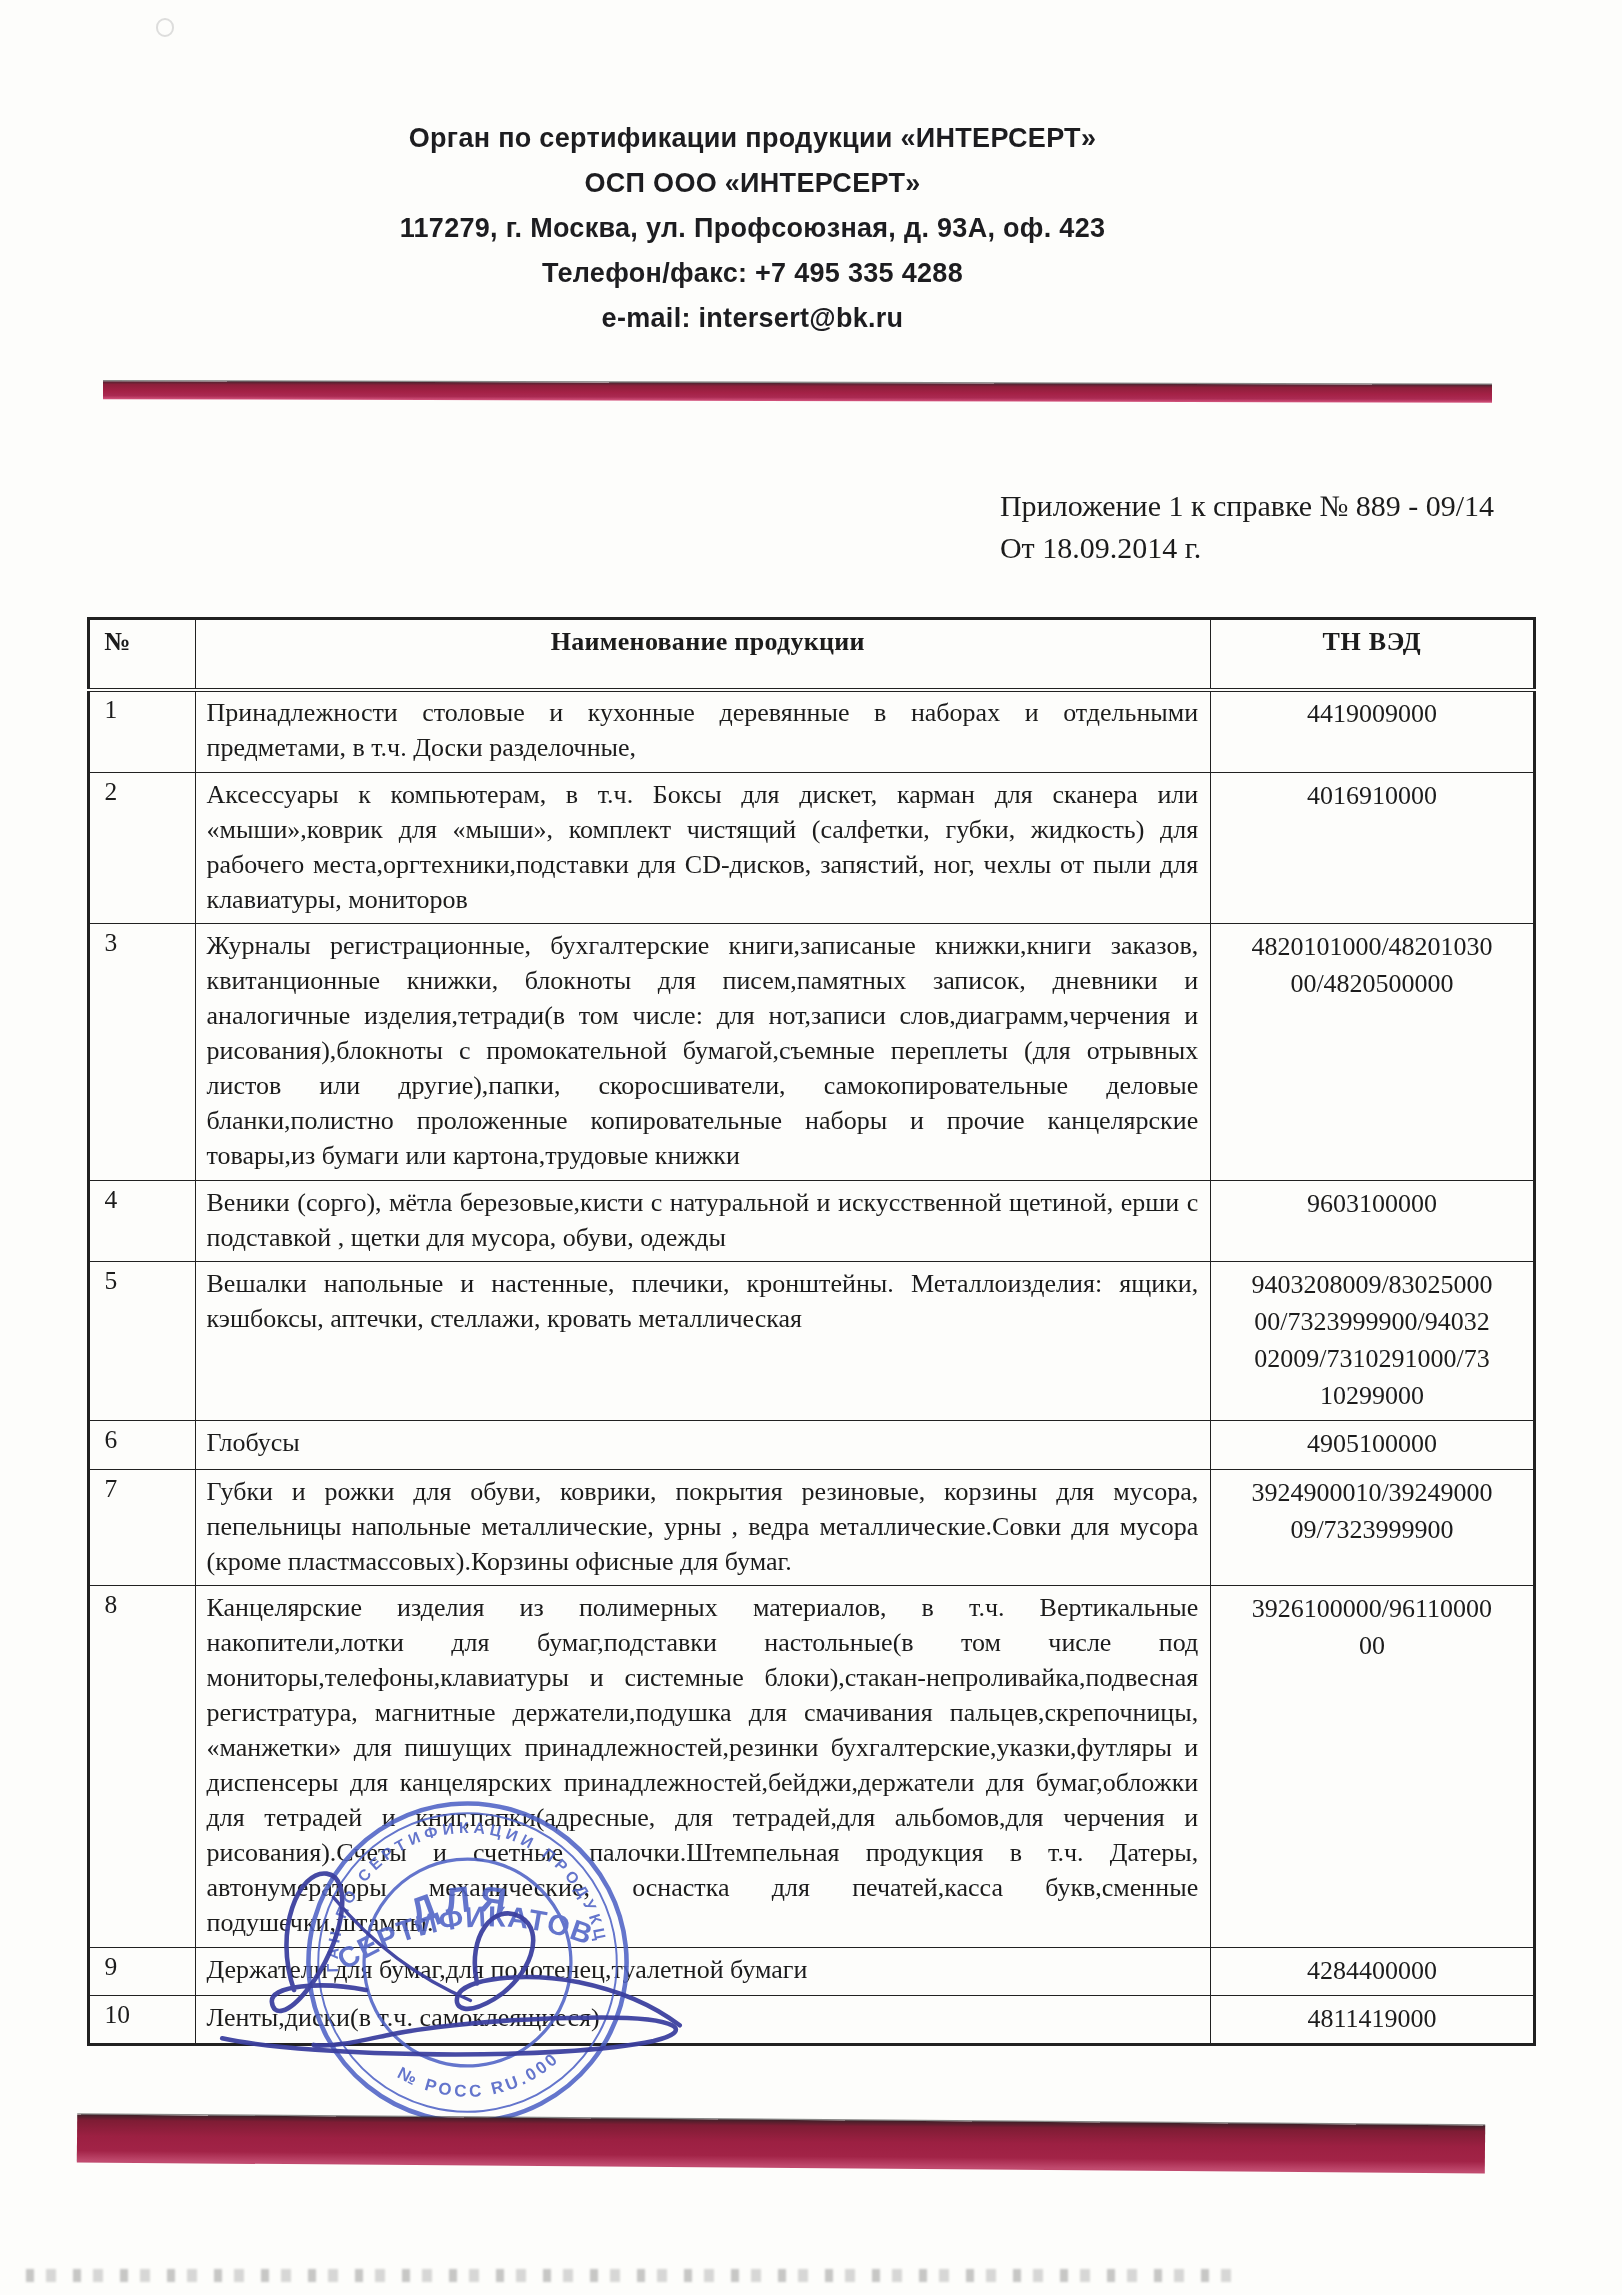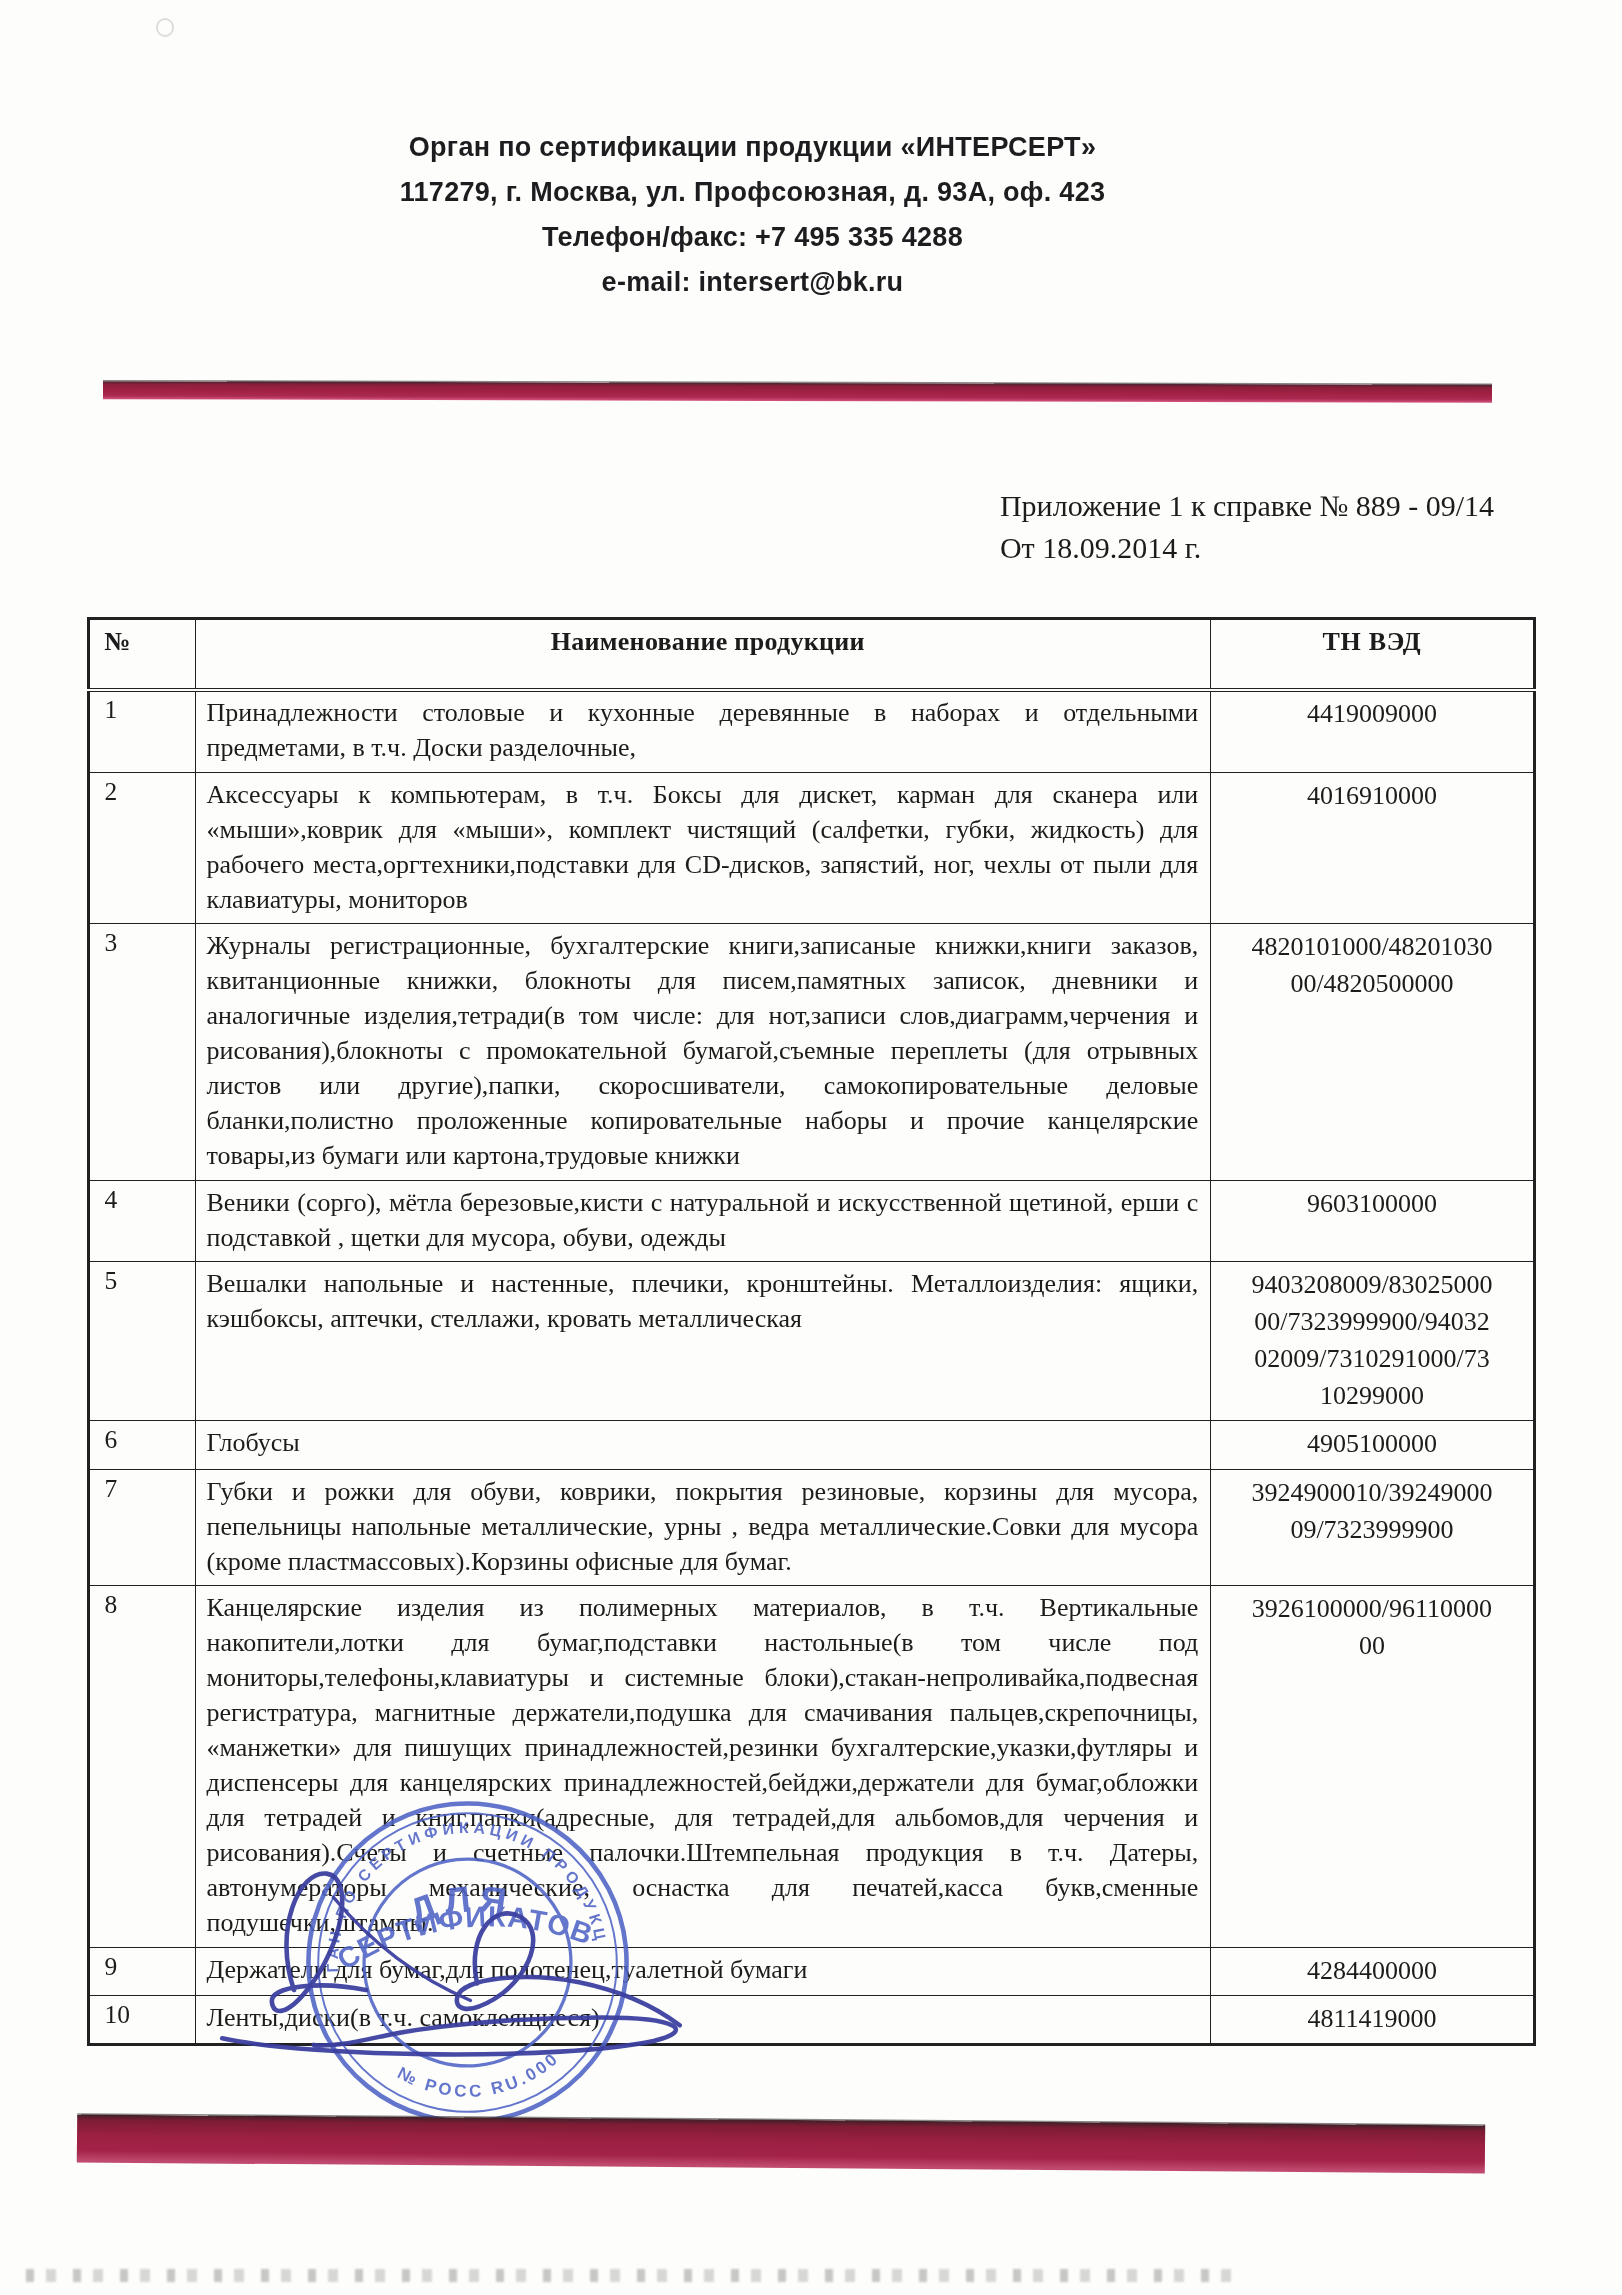--- a/index.html
+++ b/index.html
@@ -13,21 +13,21 @@
     color:#202020;
   }
   
   .corner-mark{
     position:absolute;left:156px;top:18.3px;width:14.4px;height:14.4px;
     border:2px solid rgba(150,150,150,.30);border-radius:50%;
     filter:blur(0.7px);
   }
   
   .org-header{
-    position:absolute;left:0;top:125px;width:1505px;
+    position:absolute;left:0;top:116px;width:1505px;
     text-align:center;
     font-family:"Liberation Sans","DejaVu Sans",sans-serif;
     font-weight:bold;font-size:27px;line-height:45px;
     color:#1d1d20;letter-spacing:0.3px;
   }
   
   .red-bar{
     position:absolute;
     background:linear-gradient(180deg,#4a2430 0%,#8c1f3a 18%,#a42146 55%,#aa2a52 80%,#d4547e 100%);
     box-shadow:0 -1.3px 0 rgba(40,40,40,.55);
@@ -85,20 +85,21 @@
 </head>
 <body>
 
 <div class="page">
 
   <div class="corner-mark"></div>
 
   <div class="org-header">
 
   <div class="org-line">Орган по сертификации продукции «ИНТЕРСЕРТ»</div>
+      <div class="org-line">ОСП ООО «ИНТЕРСЕРТ»</div>
       <div class="org-line">117279, г. Москва, ул. Профсоюзная, д. 93А, оф. 423</div>
       <div class="org-line">Телефон/факс: +7 495 335 4288</div>
       <div class="org-line">e-mail: intersert@bk.ru</div>
     </div>
 
   <div class="red-bar top"></div>
 
   <div class="annex">
     <div>Приложение 1 к справке № 889 - 09/14</div>
     <div>От 18.09.2014 г.</div>

